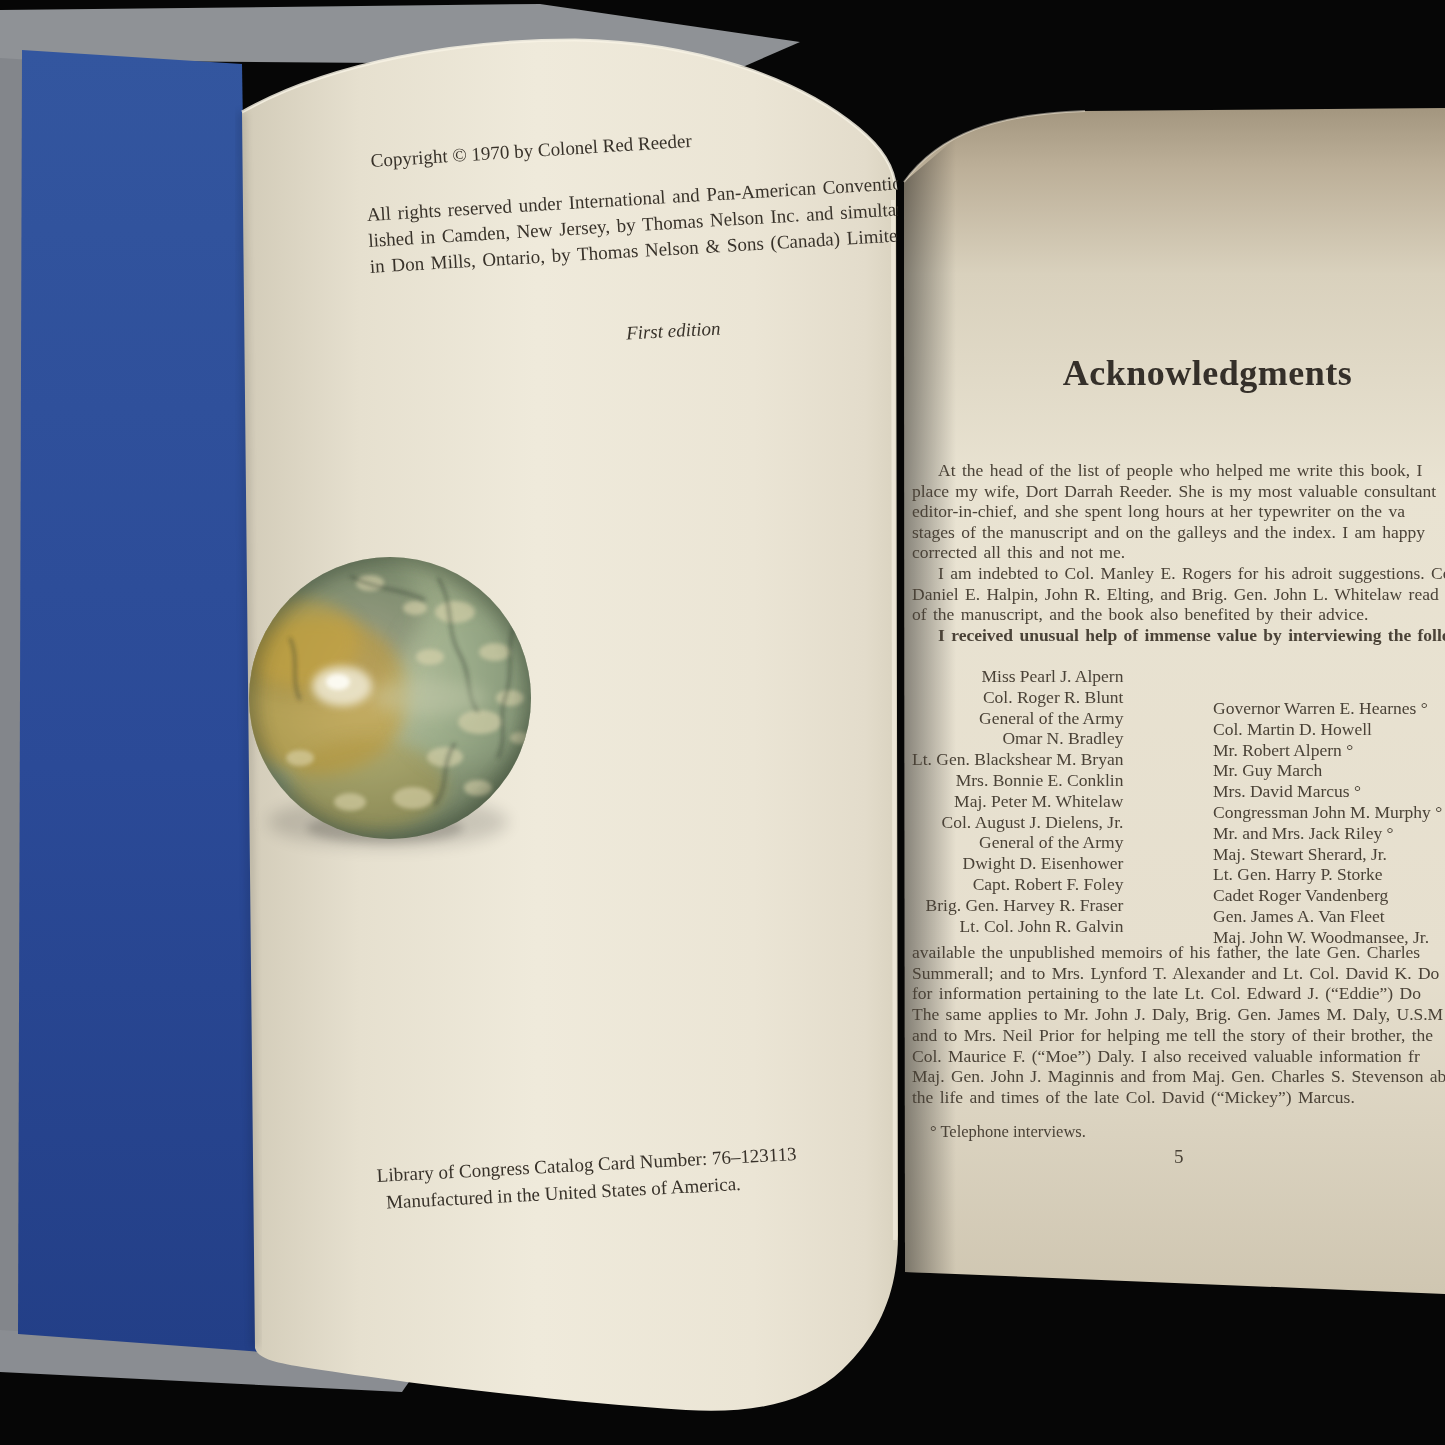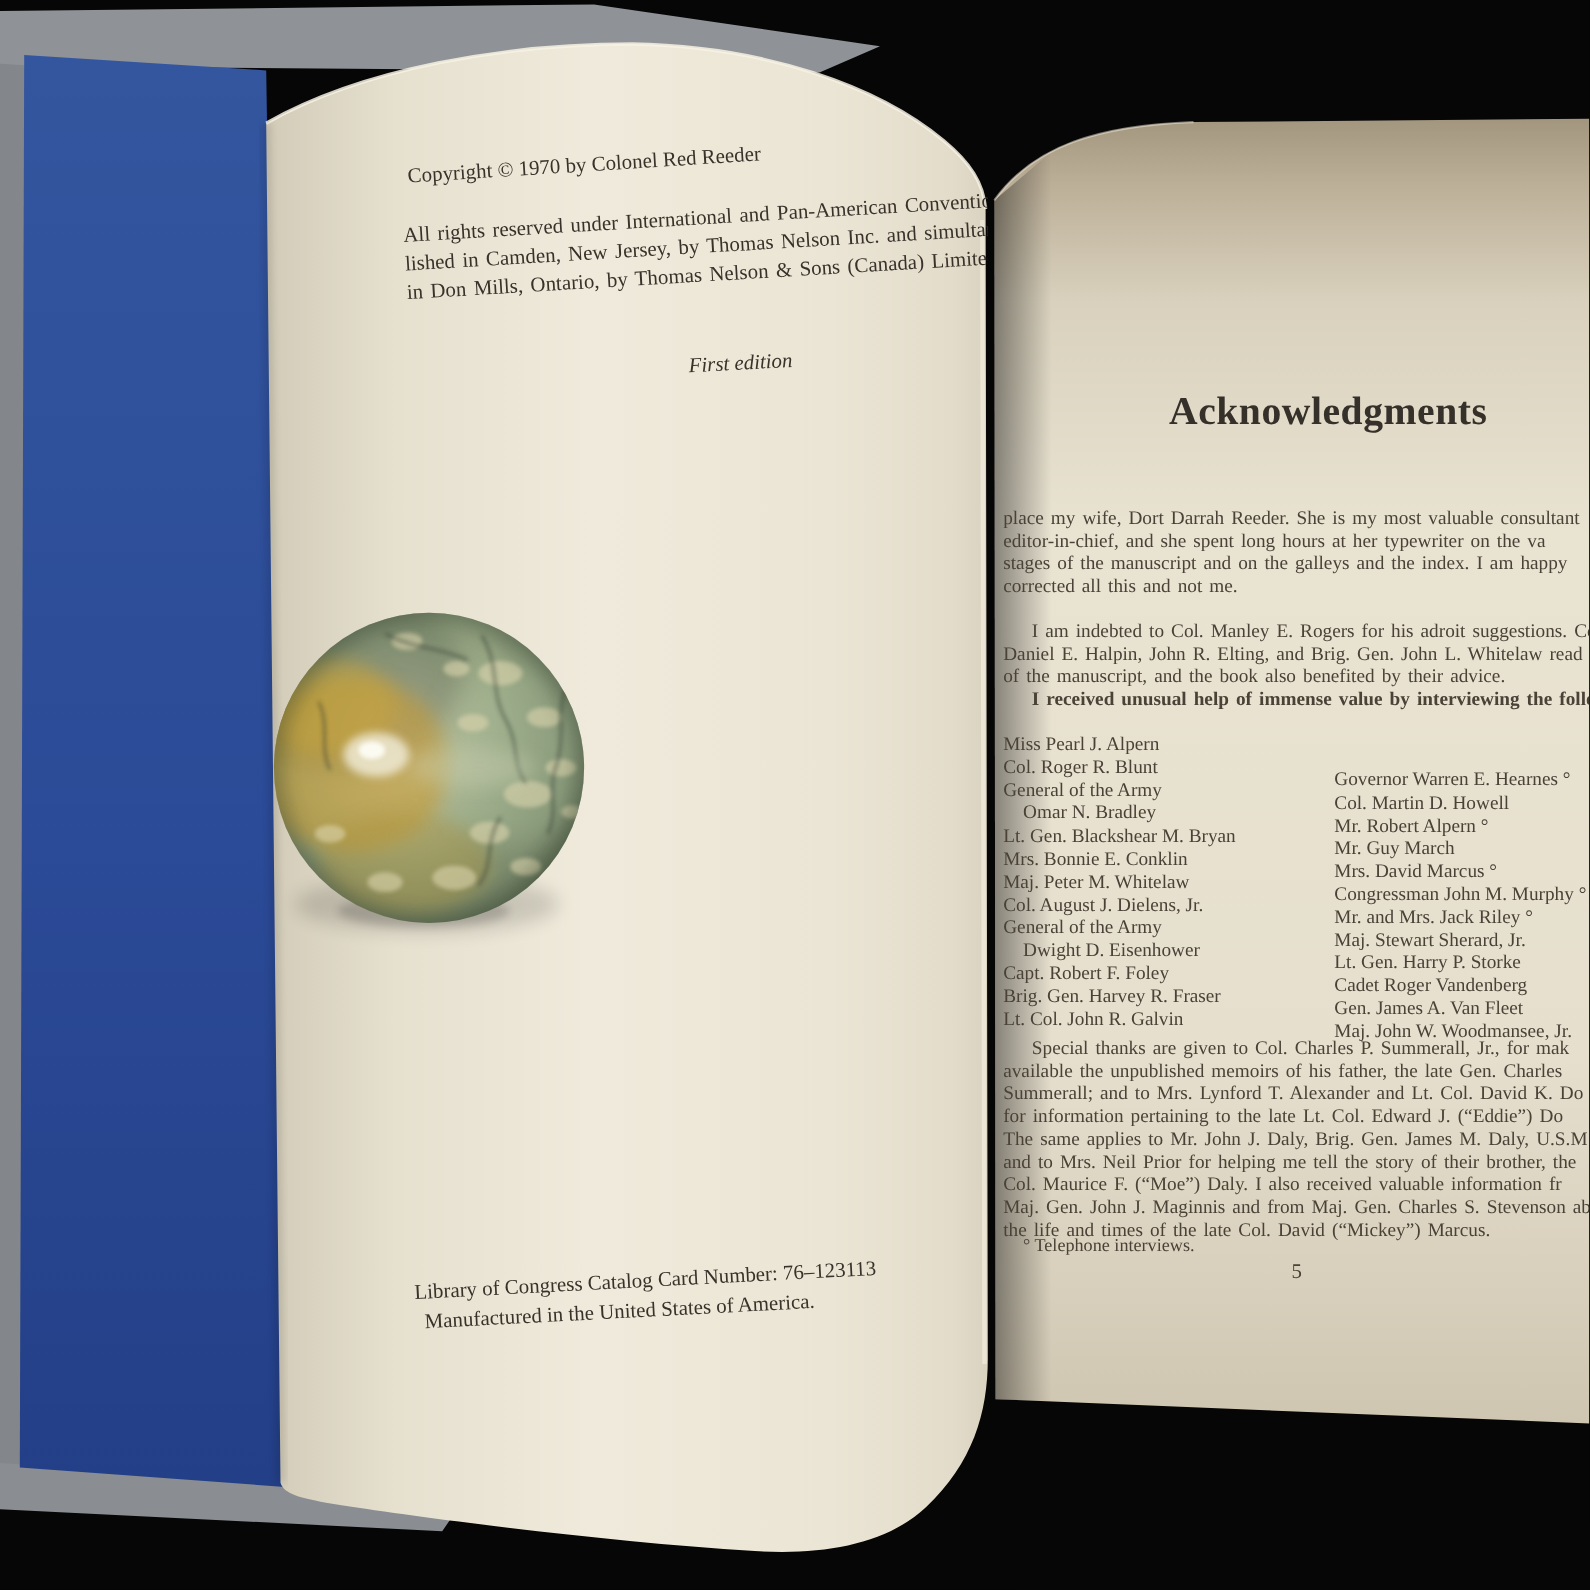--- a/index.html
+++ b/index.html
@@ -19,21 +19,21 @@
   .loc-blk .l2{padding-left:8px;}
   
   .rp-ink{color:#4a4237;}
   .heading-blk{left:33px;top:252px;width:541px;text-align:center;font-size:36px;font-weight:bold;color:#35302a;letter-spacing:.5px;}
   .para{font-size:17.5px;line-height:20.6px;word-spacing:2px;}
   .p1{left:8px;top:360px;}
   .p2{left:8px;top:463px;}
   .p3{left:8px;top:525px;font-weight:bold;}
   .first{padding-left:26px;}
   .col{font-size:17.5px;line-height:20.8px;}
-  .col-left{left:8px;top:566px;}
+  .col-left{left:8px;top:566px;text-align:right;}
   .col-right{left:309px;top:598px;}
   .indent{padding-left:18px;}
   .thanks{left:8px;top:842px;font-size:17.5px;line-height:20.7px;word-spacing:2px;}
   .footnote-blk{left:26px;top:1022px;font-size:16.5px;}
   .pageno-blk{left:270px;top:1046px;font-size:19px;}
   .artwork{position:absolute;left:0;top:0;z-index:1;}
 </style>
 </head>
 <body>
 
@@ -172,20 +172,21 @@
     <div class="blk loc-blk lp-ink">
       <div class="line">Library of Congress Catalog Card Number: 76–123113</div>
       <div class="line l2">Manufactured in the United States of America.</div>
     </div>
   </div>
 
   <div class="clipbox rp-clip">
     <div class="blk heading-blk">Acknowledgments</div>
 
     <div class="blk para p1 rp-ink">
+      <div class="line first">At the head of the list of people who helped me write this book, I</div>
       <div class="line">place my wife, Dort Darrah Reeder. She is my most valuable consultant</div>
       <div class="line">editor-in-chief, and she spent long hours at her typewriter on the va</div>
       <div class="line">stages of the manuscript and on the galleys and the index. I am happy</div>
       <div class="line">corrected all this and not me.</div>
     </div>
 
     <div class="blk para p2 rp-ink">
       <div class="line first">I am indebted to Col. Manley E. Rogers for his adroit suggestions. Co</div>
       <div class="line">Daniel E. Halpin, John R. Elting, and Brig. Gen. John L. Whitelaw read</div>
       <div class="line">of the manuscript, and the book also benefited by their advice.</div>
@@ -220,21 +221,20 @@
       <div class="line">Congressman John M. Murphy °</div>
       <div class="line">Mr. and Mrs. Jack Riley °</div>
       <div class="line">Maj. Stewart Sherard, Jr.</div>
       <div class="line">Lt. Gen. Harry P. Storke</div>
       <div class="line">Cadet Roger Vandenberg</div>
       <div class="line">Gen. James A. Van Fleet</div>
       <div class="line">Maj. John W. Woodmansee, Jr.</div>
     </div>
 
     <div class="blk thanks rp-ink">
-      <div class="line first">Special thanks are given to Col. Charles P. Summerall, Jr., for mak</div>
       <div class="line">available the unpublished memoirs of his father, the late Gen. Charles</div>
       <div class="line">Summerall; and to Mrs. Lynford T. Alexander and Lt. Col. David K. Do</div>
       <div class="line">for information pertaining to the late Lt. Col. Edward J. (“Eddie”) Do</div>
       <div class="line">The same applies to Mr. John J. Daly, Brig. Gen. James M. Daly, U.S.M</div>
       <div class="line">and to Mrs. Neil Prior for helping me tell the story of their brother, the</div>
       <div class="line">Col. Maurice F. (“Moe”) Daly. I also received valuable information fr</div>
       <div class="line">Maj. Gen. John J. Maginnis and from Maj. Gen. Charles S. Stevenson ab</div>
       <div class="line">the life and times of the late Col. David (“Mickey”) Marcus.</div>
     </div>
 

